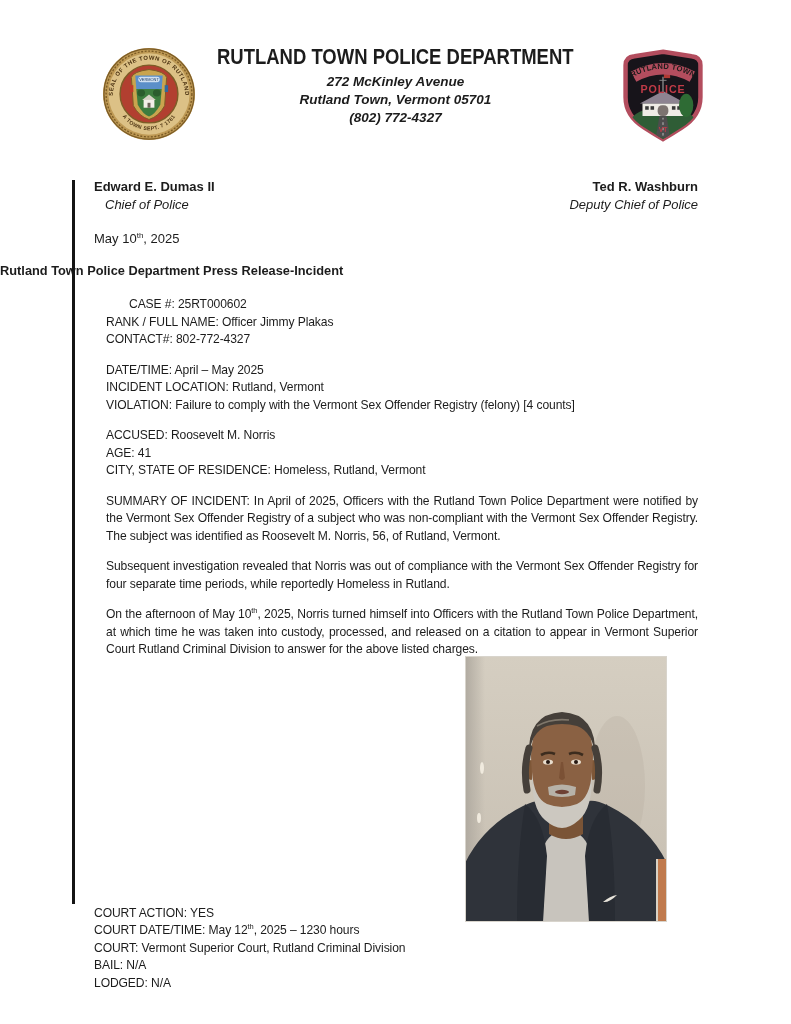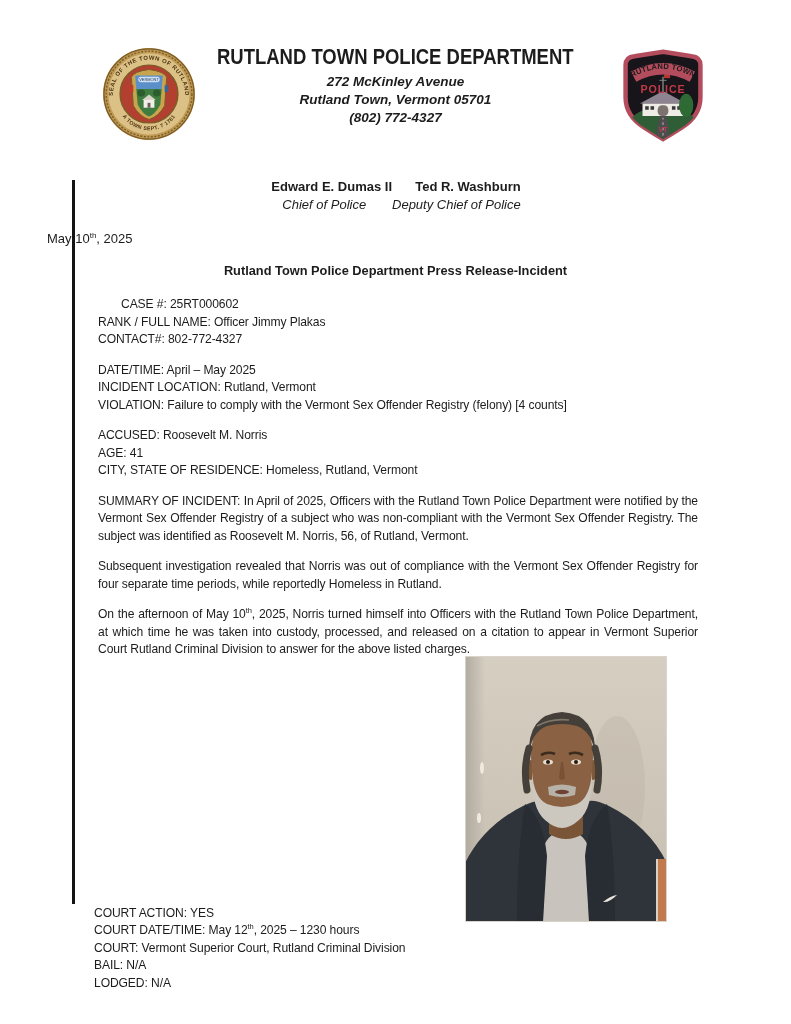--- a/index.html
+++ b/index.html
@@ -13,31 +13,31 @@
   .header{position:relative;height:178px;}
   .seal{position:absolute;left:102px;top:46px;}
   .patch{position:absolute;left:622px;top:48px;}
   .header-text{position:absolute;left:110px;right:110px;top:44px;text-align:center;}
   .header-title{
     display:inline-block;font-size:22px;font-weight:bold;white-space:nowrap;
     transform:scaleX(.84);transform-origin:center;line-height:26px;margin-bottom:3px;
   }
   .header-sub{font-size:13.5px;font-weight:bold;line-height:18px;font-style:italic;}
   
-  .officials{display:flex;justify-content:center;margin:0 93px 0 94px;font-size:13px;line-height:18px;}
+  .officials{display:flex;justify-content:space-between;margin:0 93px 0 94px;font-size:13px;line-height:18px;}
   .official-name{font-weight:bold;}
   .official-title{font-style:italic;}
   .officials-left .official-title{padding-left:11px;}
   .officials-right{text-align:right;}
   
-  .date-line{margin:16px 0 0 47px;font-size:13px;line-height:18px;}
-  .release-heading{margin:14px 0 0;text-align:center;font-size:12.8px;font-weight:bold;line-height:18px;}
+  .date-line{margin:16px 0 0 94px;font-size:13px;line-height:18px;}
+  .release-heading{margin:14px 0 0;text-align:left;font-size:12.8px;font-weight:bold;line-height:18px;}
   
   .body{margin:16px 93px 0 94px;font-size:12.1px;letter-spacing:-0.1px;line-height:17.5px;}
-  .pblock{margin:0 0 13px 4px;}
+  .pblock{margin:0 0 13px 12px;}
   .case-indent{padding-left:23px;}
   .just{text-align:justify;}
   .photo-row{height:266px;margin-top:-16px;position:relative;}
   .mugshot{position:absolute;left:371px;top:0;width:202px;height:266px;display:block;}
   .court-block{margin-top:-17px;position:relative;}
 </style>
 </head>
 <body>
 
 <div class="page">

